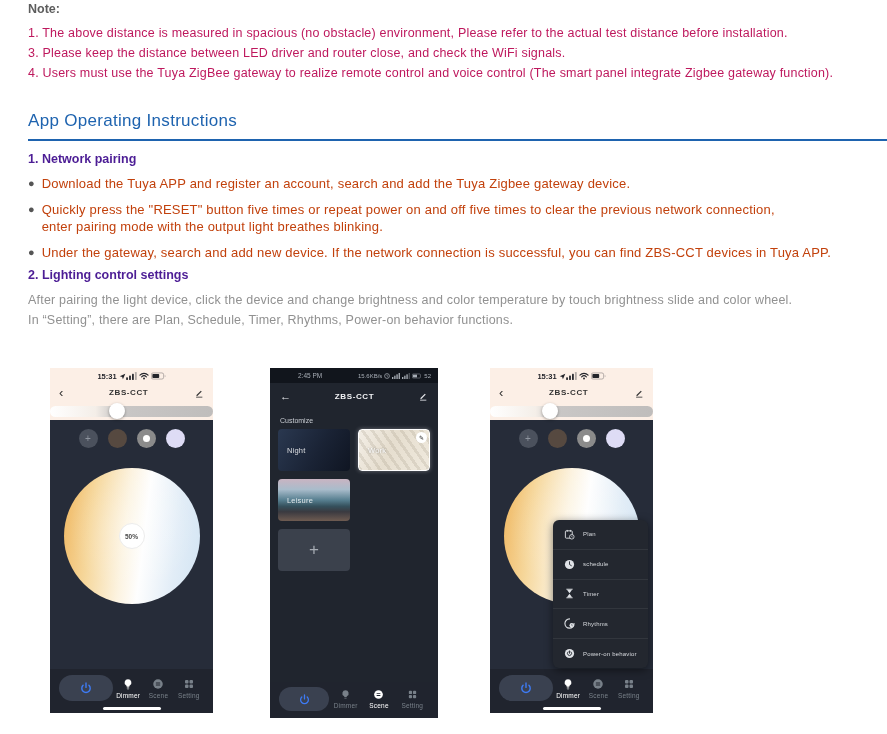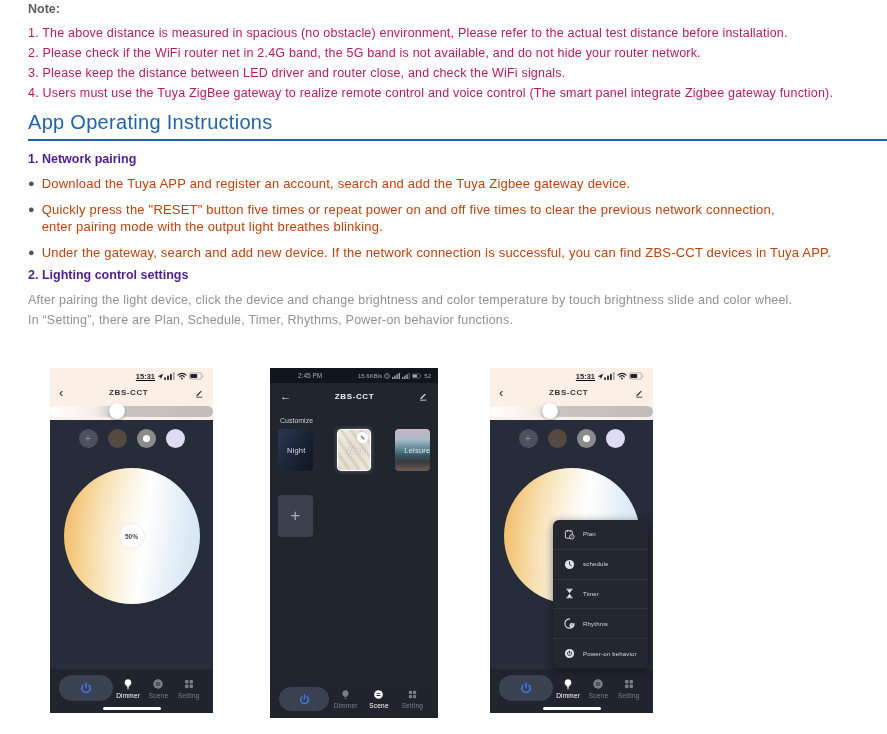--- a/index.html
+++ b/index.html
@@ -4,37 +4,37 @@
 <style>
   * { margin:0; padding:0; box-sizing:border-box; }
   body { font-family:"Liberation Sans", sans-serif; background:#fff; }
   #page { position:relative; width:887px; height:734px; background:#fff; overflow:hidden; }
 
   
   .note-block { position:absolute; left:28px; top:2px; width:840px; }
   .note-title { font-size:12.5px; font-weight:700; color:#5d5d5d; margin-bottom:7px; }
   .note-item { font-size:12.5px; color:#be185d; line-height:20px; letter-spacing:.2px; }
 
-  .heading { position:absolute; left:28px; top:111px; font-size:20px; color:#1e63af; letter-spacing:.3px; }
+  .heading { position:absolute; left:28px; top:111px; font-size:17px; color:#1e63af; letter-spacing:.3px; }
   .rule { position:absolute; left:28px; right:0; top:139px; height:2px; background:#1e63af; }
 
   .sect { position:absolute; left:28px; width:840px; }
   .sect-title { font-size:12.5px; font-weight:700; color:#4c1d95; }
   .bullets { margin-top:4px; }
   .bullet { display:flex; margin-top:9px; }
   .bullet-dot { color:#555; font-size:11px; line-height:17px; margin-right:7px; }
   .bullet-text { font-size:13px; color:#c2410c; line-height:17px; white-space:pre-line; letter-spacing:.2px; }
   .pline { font-size:12.5px; color:#919191; line-height:20px; letter-spacing:.2px; }
   .lighting-lines { margin-top:8px; }
 
   
   .phone { position:absolute; top:368px; background:#262c39; overflow:hidden; }
   .ios { width:163px; height:345px; }
   .ptop { background:#fcefe6; height:52px; position:relative; }
-  .status { display:flex; justify-content:flex-end; align-items:center; padding:3px 9px 0 9px; height:13px;text-decoration:underline; }
+  .status { display:flex; justify-content:center; align-items:center; padding:3px 9px 0 9px; height:13px; }
   .status-left { display:flex; align-items:center; gap:2px; font-size:7.5px; font-weight:700; color:#23242a; }
   .status-right { display:flex; align-items:center; gap:2px; }
   .nav { display:flex; justify-content:space-between; align-items:center; height:23px; padding:0 9px; }
   .back { font-size:13px; color:#333; line-height:1; cursor:default; }
   .nav-title { font-size:8px; font-weight:700; color:#333; letter-spacing:.6px; }
   .edit-icon svg { display:block; }
   .slider { position:relative; height:12px; margin-top:1px; }
   .track { position:absolute; left:0; right:0; top:1px; height:11px; border-radius:6px;
            background:linear-gradient(90deg,#ffffff 0%,#f4eee8 28%,#c9c7c6 40%,#bfbdbc 100%); }
   .knob { position:absolute; left:36%; top:-2px; width:16px; height:16px; border-radius:50%; background:#fff;
@@ -66,21 +66,21 @@
   
   .android { width:168px; height:350px; background:#20252e; }
   .status2 { background:#11151c; height:15px; display:flex; align-items:center; justify-content:space-between;
              padding:0 7px 0 28px; }
   .status2 .tm { font-size:6.5px; color:#a7adb5; }
   .status2-right { display:flex; align-items:center; gap:2px; font-size:6px; color:#a7adb5; }
   .nav2 { display:flex; justify-content:space-between; align-items:center; height:26px; padding:0 10px; }
   .nav2 .back2 { font-size:11px; color:#e8eaed; line-height:1; }
   .nav2 .nav-title { color:#f2f3f5; }
   .customize { font-size:7px; color:#c9cdd3; margin:8px 0 5px 10px; }
-  .grid { display:grid; grid-template-columns:1fr 1fr 1fr; gap:24px; margin:0 8px; }
+  .grid { display:grid; grid-template-columns:1fr 1fr; gap:8px; margin:0 8px; }
   .card { position:relative; height:42px; border-radius:4px; overflow:hidden; }
   .card-label { position:absolute; left:9px; top:50%; transform:translateY(-50%); font-size:7.5px;
                 color:rgba(255,255,255,.82); letter-spacing:.2px; }
   .card-night { background:linear-gradient(120deg,#2a3850 0%,#1a2335 55%,#0f1522 100%); }
   .card-read { background:linear-gradient(135deg,#fafaf8 0%,#d9d9d4 38%,#efefec 62%,#c6c6c1 100%); }
   .card-work { border:1.5px solid #fff; box-shadow:0 0 4px rgba(255,255,255,.35);
                background:repeating-linear-gradient(55deg, rgba(150,140,120,.20) 0 3px, rgba(255,255,255,0) 3px 8px),
                linear-gradient(115deg,#f3eee6 0%,#e6decf 45%,#efe9dd 100%); }
   .card-leisure { background:linear-gradient(180deg,#c9b4c2 0%,#a9bccb 25%,#577f90 50%,#35505c 65%,#3a3a40 78%,#6e5b51 100%); }
   .edit-badge { position:absolute; top:2px; right:2px; width:11px; height:11px; border-radius:50%;
@@ -101,21 +101,20 @@
   .micon svg, .ticon svg, .sicn svg { display:block; }
 </style>
 </head>
 <body>
 
 <div id="page">
 
   <div class="note-block">
     <div class="note-title">Note:</div>
     <div class="note-item">1. The above distance is measured in spacious (no obstacle) environment, Please refer to the actual test distance before installation.</div>
-    <div class="note-item">2. Please check if the WiFi router net in 2.4G band, the 5G band is not available, and do not hide your router network.</div>
     <div class="note-item">3. Please keep the distance between LED driver and router close, and check the WiFi signals.</div>
     <div class="note-item">4. Users must use the Tuya ZigBee gateway to realize remote control and voice control (The smart panel integrate Zigbee gateway function).</div>
   </div>
 
   <div class="heading">App Operating Instructions</div>
   <div class="rule"></div>
 
   <div class="sect" style="top:152px;">
     <div class="sect-title">1. Network pairing</div>
     <div class="bullets">

